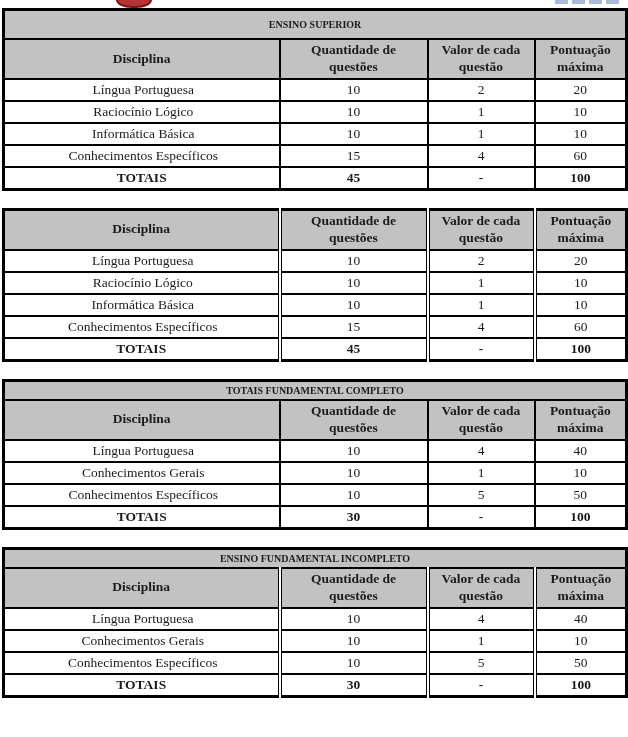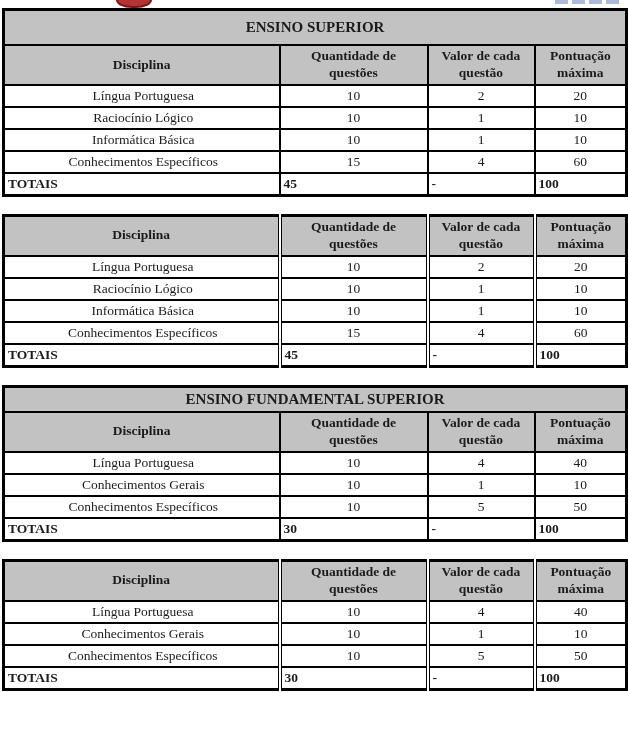--- a/index.html
+++ b/index.html
@@ -52,42 +52,42 @@
   }
   
   .sgl th + th, .sgl td + td { border-left: 2px solid #000; }
   
   .dbl th + th, .dbl td + td { border-left: 4px double #000; }
 
   .title-cell {
     background: #c2c2c2;
     text-align: center;
     font-weight: 700;
-    font-size: 15px;
+    font-size: 10px;
     padding: 3px 0;
   }
   .t1 .title-cell { padding: 8px 0; }
 
   .colhead th {
     background: #c2c2c2;
     font-weight: 700;
     text-align: center;
     height: 40px;
     padding: 2px 6px;
     line-height: 1.25;
   }
 
   .quadro td {
     height: 15px;
     padding: 2px 3px;
     background: #fff;
   }
   td.disc { text-align: center; padding-left: 6px; }
   td.num  { text-align: center; border-radius: 7px; }
-  tr.totais td { font-weight: 700; text-align: left; }
+  tr.totais td { font-weight: 700; text-align: center; }
 </style>
 </head>
 <body>
 
 <div class="seal-frag"></div>
 <div class="bluelogo-frag">
   <span></span>
   <span></span>
   <span></span>
   <span></span>
@@ -198,21 +198,21 @@
 
   <table class="quadro sgl">
     <colgroup>
         <col class="c1">
         <col class="c2">
         <col class="c3">
         <col class="c4">
       </colgroup>
     <thead>
       <tr>
-        <th colspan="4" class="title-cell">ENSINO FUNDAMENTAL SUPERIOR</th>
+        <th colspan="4" class="title-cell">TOTAIS FUNDAMENTAL COMPLETO</th>
       </tr>
       <tr class="colhead">
         <th>Disciplina</th>
         <th>Quantidade de questões</th>
         <th>Valor de cada questão</th>
         <th>Pontuação máxima</th>
       </tr>
     </thead>
     <tbody>
       <tr>
@@ -243,20 +243,23 @@
   </table>
 
   <table class="quadro dbl">
     <colgroup>
         <col class="c1">
         <col class="c2">
         <col class="c3">
         <col class="c4">
       </colgroup>
     <thead>
+      <tr>
+        <th colspan="4" class="title-cell">ENSINO FUNDAMENTAL INCOMPLETO</th>
+      </tr>
       <tr class="colhead">
         <th>Disciplina</th>
         <th>Quantidade de questões</th>
         <th>Valor de cada questão</th>
         <th>Pontuação máxima</th>
       </tr>
     </thead>
     <tbody>
       <tr>
         <td class="disc">Língua Portuguesa</td>

